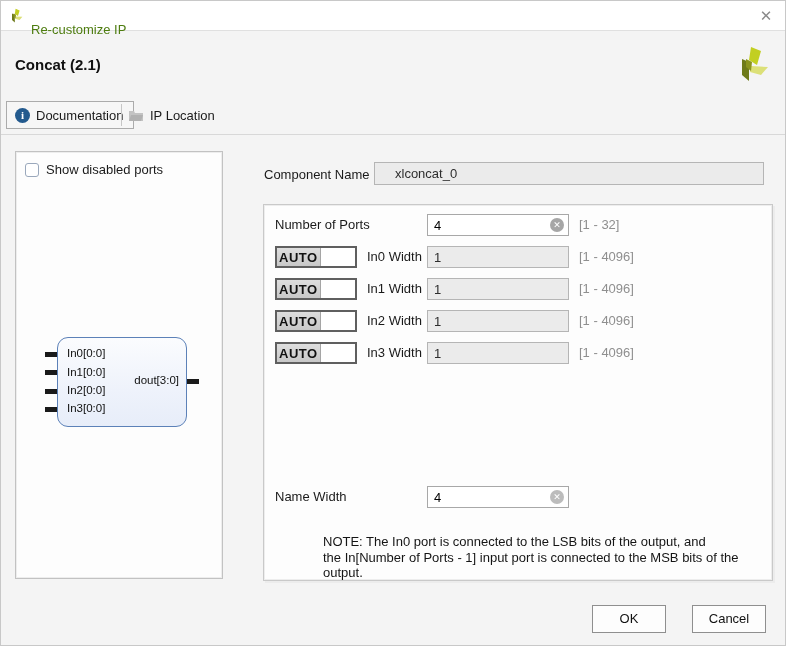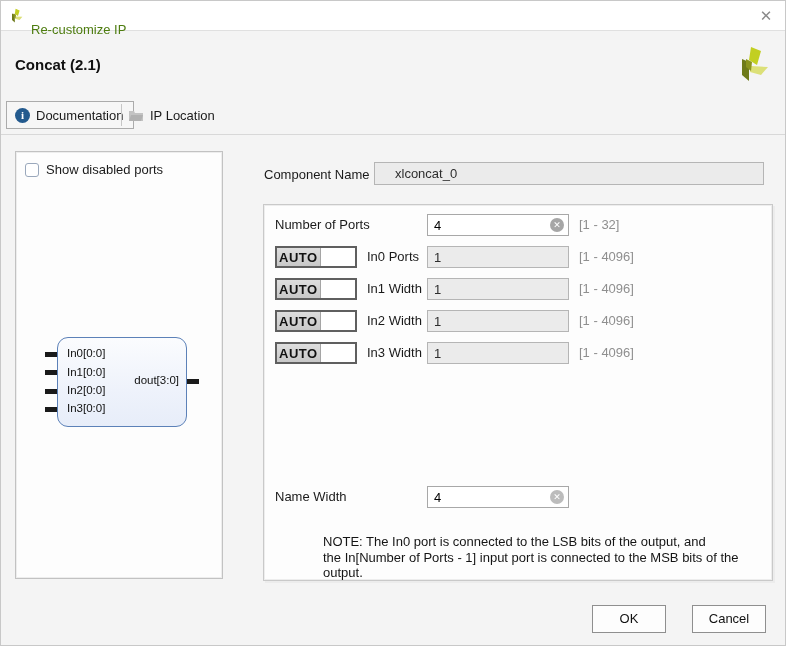--- a/index.html
+++ b/index.html
@@ -238,21 +238,21 @@
         <span class="clear-icon">✕</span>
       </div>
       <span class="range-text">[1 - 32]</span>
     </div>
 
     <div class="param-row" style="top:41px;">
       <div class="auto-toggle">
         <div class="auto-on">AUTO</div>
         <div class="auto-off"></div>
       </div>
-      <span class="row-label after-auto">In0 Ports</span>
+      <span class="row-label after-auto">In0 Width</span>
       <div class="value-wrap">
         <input class="value-input disabled" type="text" readonly="" value="1" style="">
       </div>
       <span class="range-text">[1 - 4096]</span>
     </div>
 
     <div class="param-row" style="top:73px;">
       <div class="auto-toggle">
         <div class="auto-on">AUTO</div>
         <div class="auto-off"></div>

